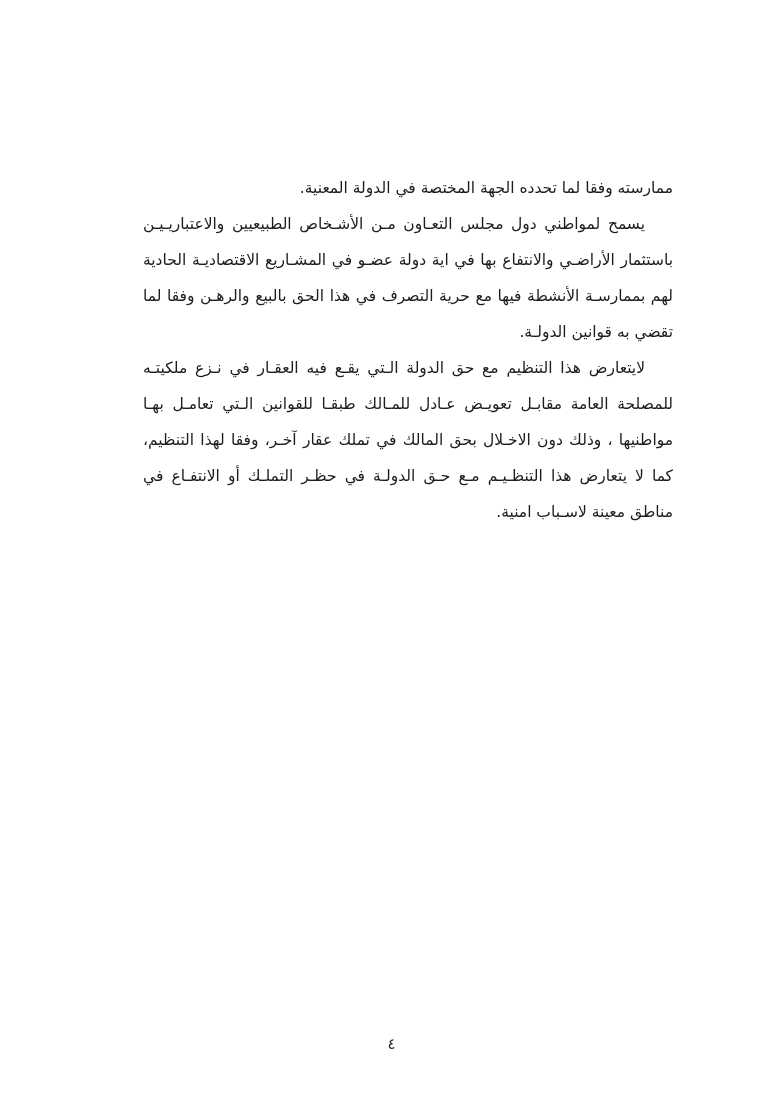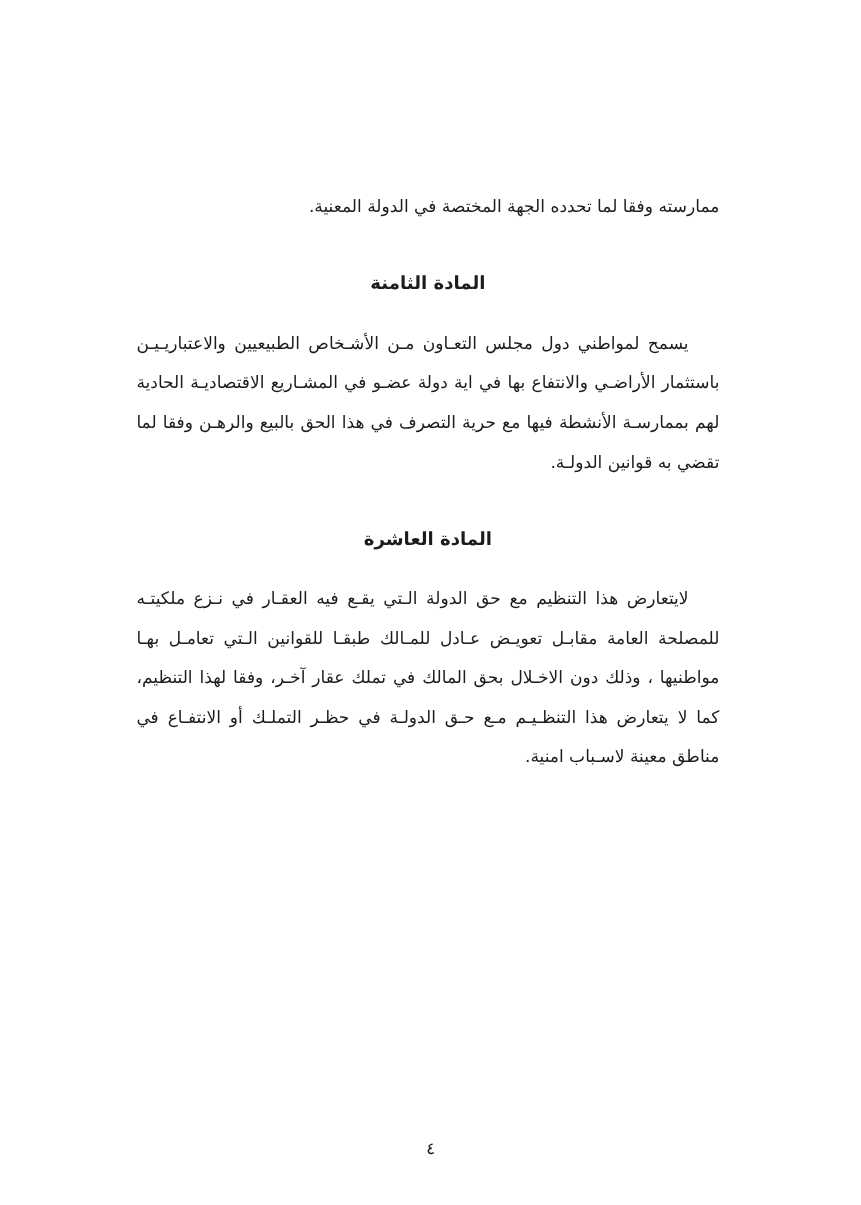--- a/index.html
+++ b/index.html
@@ -13,21 +13,21 @@
     height: 1095px;
     margin: 0 auto;
     background: #ffffff;
     color: #1c1c1c;
     font-family: "DejaVu Sans", sans-serif;
     overflow: hidden;
   }
   .content {
     position: absolute;
     top: 170px;
-    right: 129px;
+    right: 110px;
     width: 530px;
     direction: rtl;
     unicode-bidi: embed;
     text-align: justify;
     font-size: 15.5px;
     line-height: 36px;
   }
   .para {
     margin: 0;
   }
@@ -58,24 +58,22 @@
 </style>
 </head>
 <body>
 
 <div class="page">
   <div class="content">
 
     <p class="para">ممارسته وفقا لما تحدده الجهة المختصة في الدولة المعنية.</p>
 
 
-    <h2 class="article-heading">المادة الثامنة</h2>
     <p class="para first-indent">يسمح لمواطني دول مجلس التعـاون مـن الأشـخاص الطبيعيين والاعتباريـيـن باستثمار الأراضـي والانتفاع بها في اية دولة عضـو في المشـاريع الاقتصاديـة الحادية لهم بممارسـة الأنشطة فيها مع حرية التصرف في هذا الحق بالبيع والرهـن وفقا لما تقضي به قوانين الدولـة.</p>
 
 
-    <h2 class="article-heading">المادة العاشرة</h2>
     <p class="para first-indent">لايتعارض هذا التنظيم مع حق الدولة الـتي يقـع فيه العقـار في نـزع ملكيتـه للمصلحة العامة مقابـل تعويـض عـادل للمـالك طبقـا للقوانين الـتي تعامـل بهـا مواطنيها ، وذلك دون الاخـلال بحق المالك في تملك عقار آخـر، وفقا لهذا التنظيم، كما لا يتعارض هذا التنظـيـم مـع حـق الدولـة في حظـر التملـك أو الانتفـاع في مناطق معينة لاسـباب امنية.</p>
 
 
   </div>
 
   <div class="page-number">٤</div>
 </div>
 
 </body></html>

